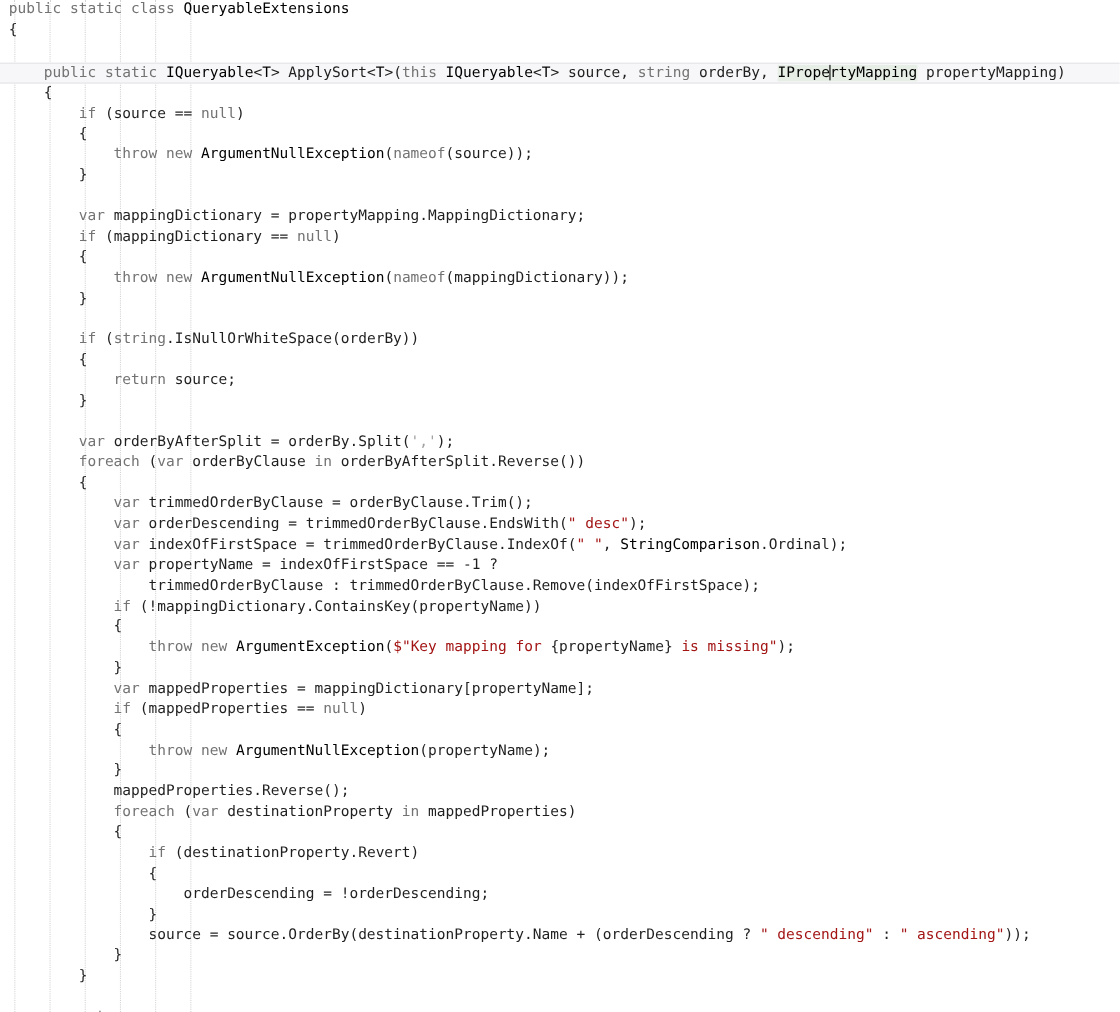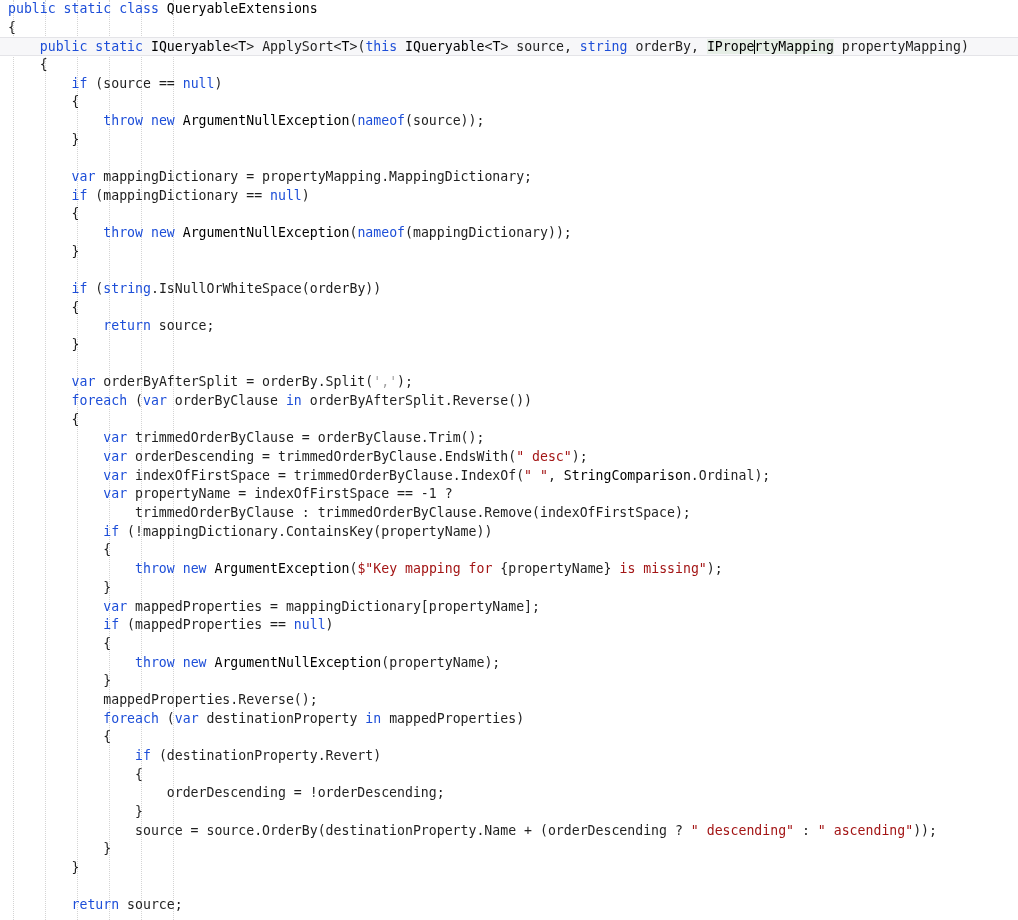--- a/index.html
+++ b/index.html
@@ -58,24 +58,25 @@
     white-space: pre;
   }
 
   
   .ln.current {
     background: #f7f7f9;
     border-top: 1px solid #e4e4e8;
     border-bottom: 1px solid #e4e4e8;
     height: 18.68px;
     box-sizing: border-box;
+    margin-top: 20px;
   }
 
   
-  .k   { color: #1d4ed8; }            
+  .k   { color: #737373; }            
   .t   { color: #000000; }            
   .s   { color: #a31515; }            
   .ch  { color: #a0a0a0; }            
   .p   { color: #1f1f1f; }
 
   
   .sel {
     background: #e6eee6;
     position: relative;
   }

